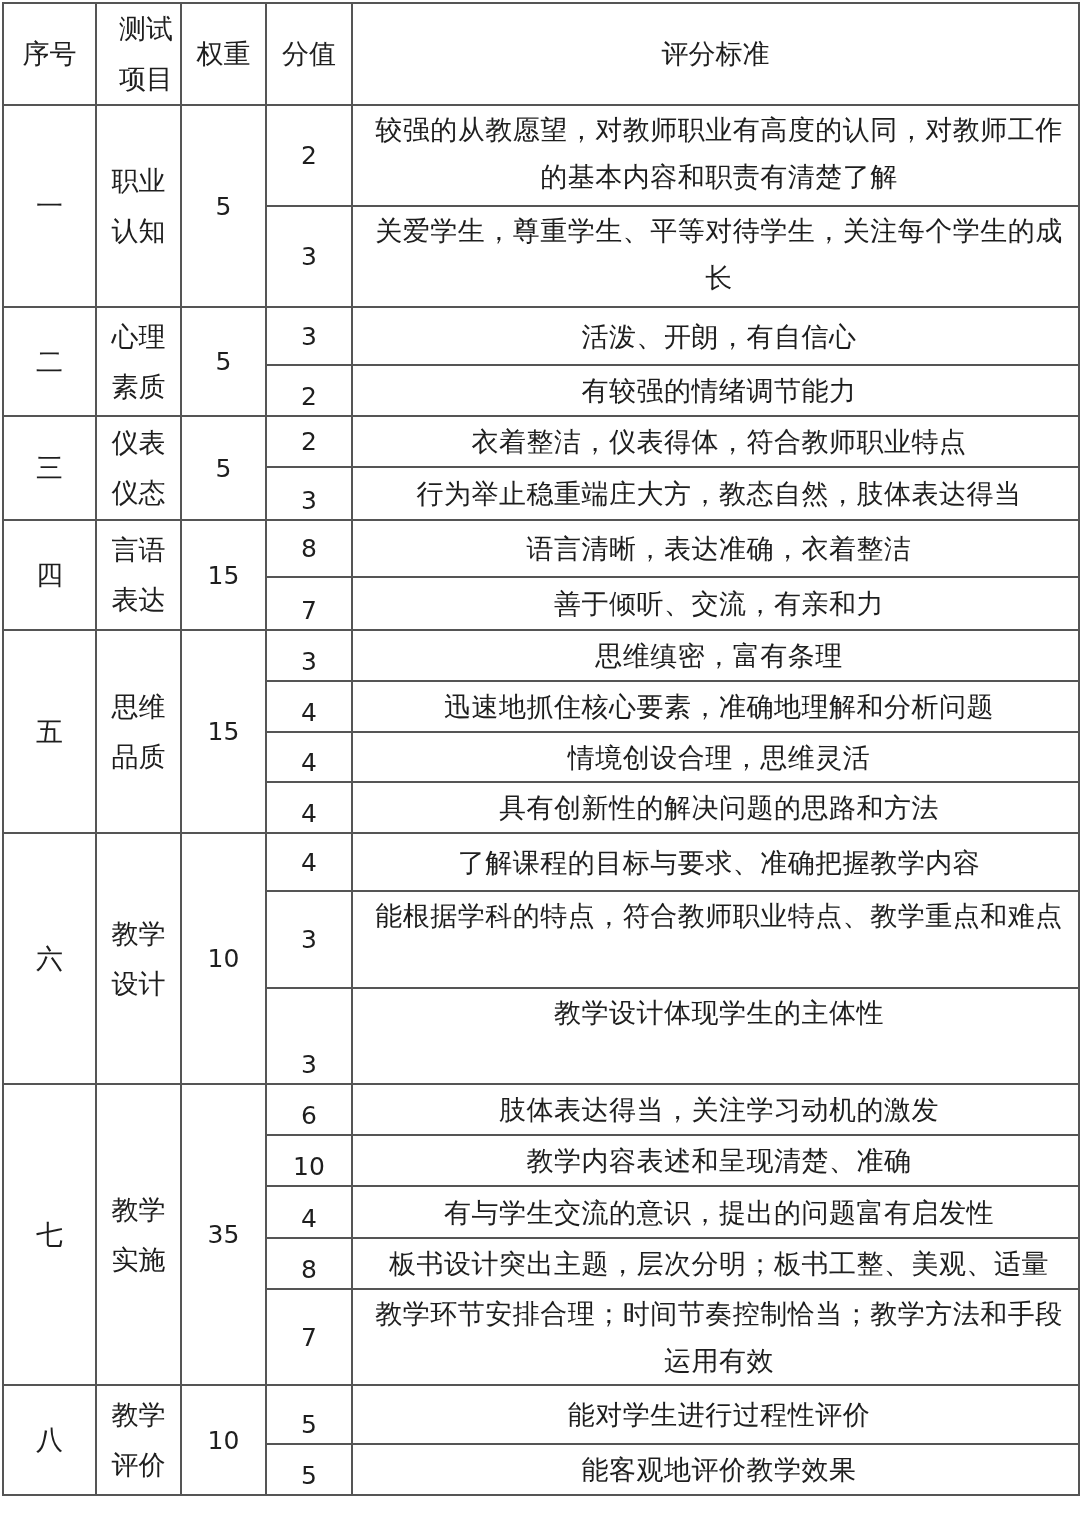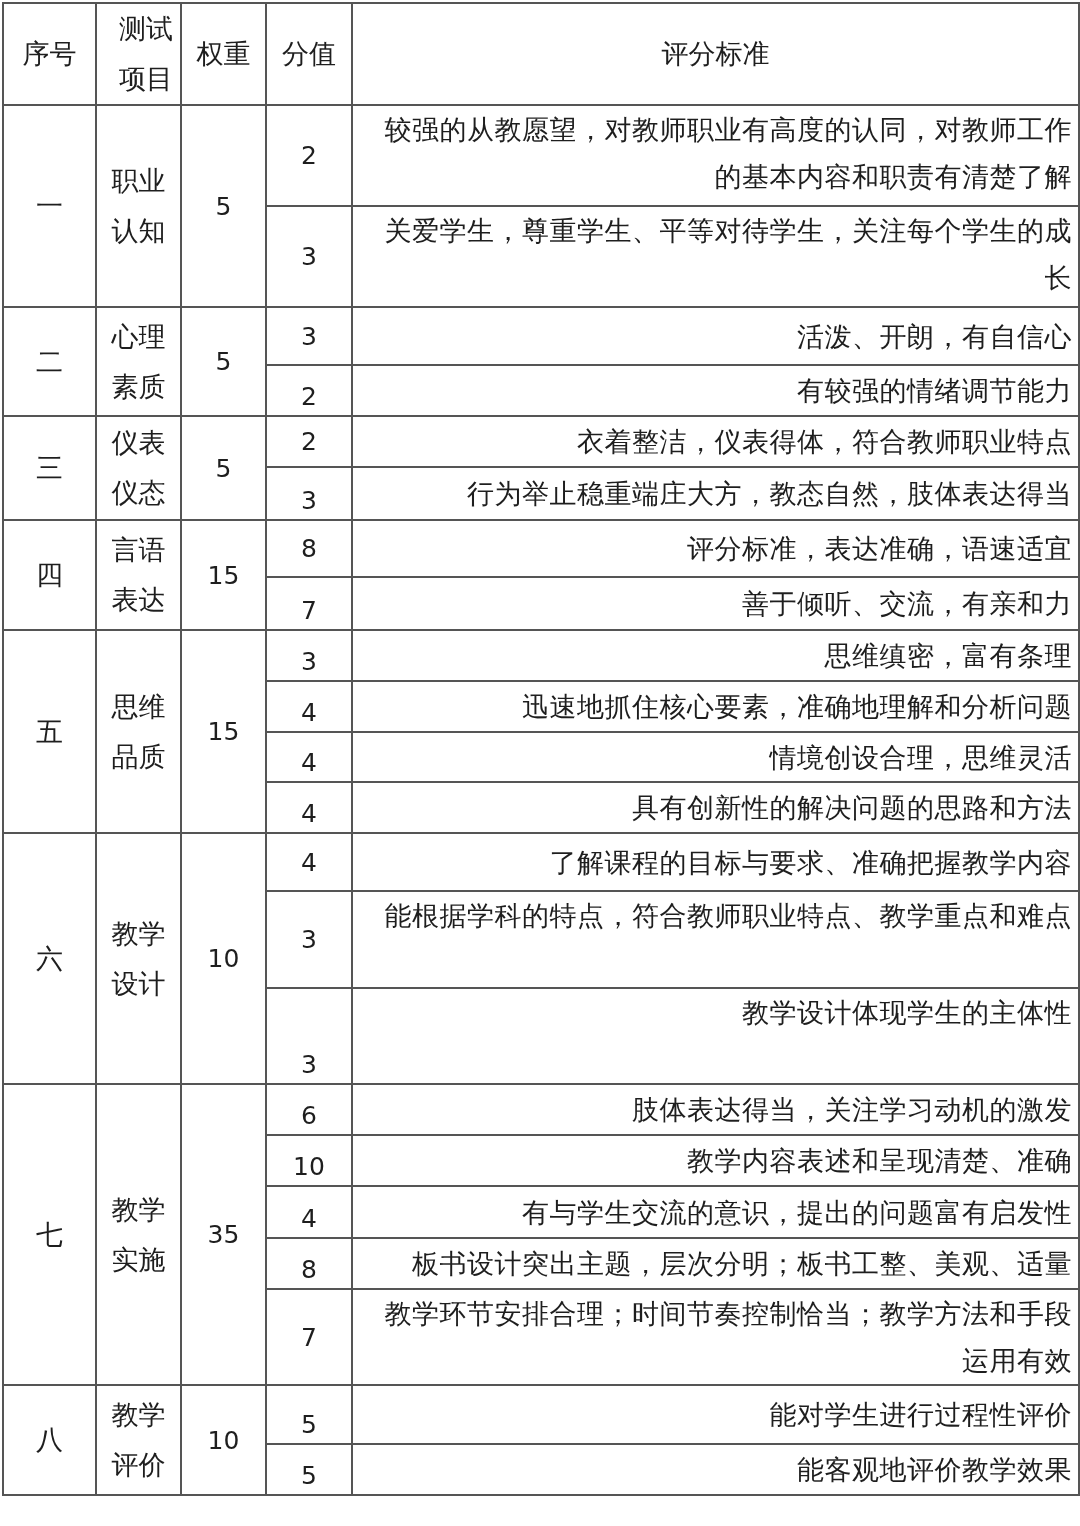--- a/index.html
+++ b/index.html
@@ -36,21 +36,21 @@
     col.c-score { width: 86px; }
     col.c-criteria { width: 727px; }
 
     .hdr { height: 100px; font-size: 27px; text-align: center; margin-left: 9px; }
     .hdr-stack { line-height: 50px; padding-left: 15px; }
     .seq { text-align: center; font-size: 27px; }
     .item { text-align: center; font-size: 27px; line-height: 50px; margin-left: 36px; }
     .weight { text-align: center; font-size: 25px; }
     .score { text-align: center; font-size: 25px; }
     .criteria {
-      text-align: right;
+      text-align: center;
       font-size: 27px;
       line-height: 47px;
       padding-left: 13px !important;
       padding-right: 6px !important;
       vertical-align: top !important;
       letter-spacing: 0.5px;
     }
     .criteria.mid { vertical-align: middle !important; }
     .score.low { vertical-align: bottom !important; padding-bottom: 4px !important; }
   </style>
@@ -112,21 +112,21 @@
     <tr style="height:53px">
       <td class="score low">3</td>
       <td class="criteria mid">行为举止稳重端庄大方，教态自然，肢体表达得当</td>
     </tr>
 
     <tr style="height:57px">
       <td class="seq" rowspan="2">四</td>
       <td class="item" rowspan="2"><span>言语</span><br><span>表达</span></td>
       <td class="weight" rowspan="2">15</td>
       <td class="score">8</td>
-      <td class="criteria mid">评分标准，表达准确，语速适宜</td>
+      <td class="criteria mid">语言清晰，表达准确，衣着整洁</td>
     </tr>
     <tr style="height:53px">
       <td class="score low">7</td>
       <td class="criteria mid">善于倾听、交流，有亲和力</td>
     </tr>
 
     <tr style="height:51px">
       <td class="seq" rowspan="4">五</td>
       <td class="item" rowspan="4"><span>思维</span><br><span>品质</span></td>
       <td class="weight" rowspan="4">15</td>

